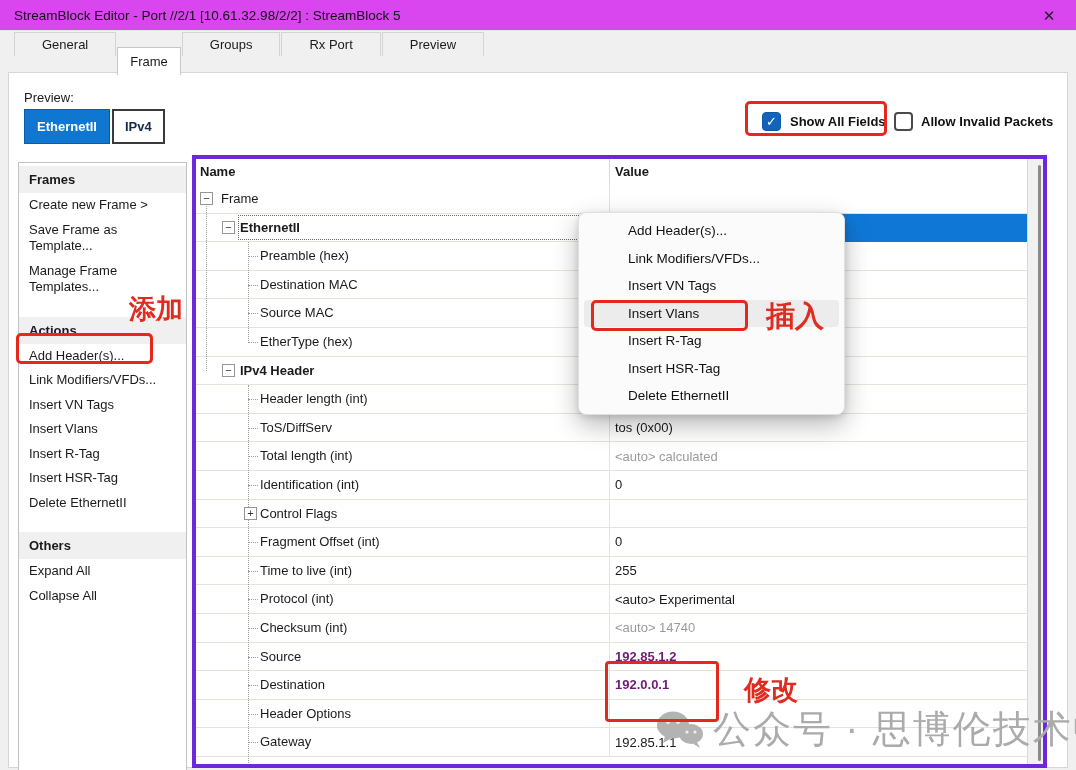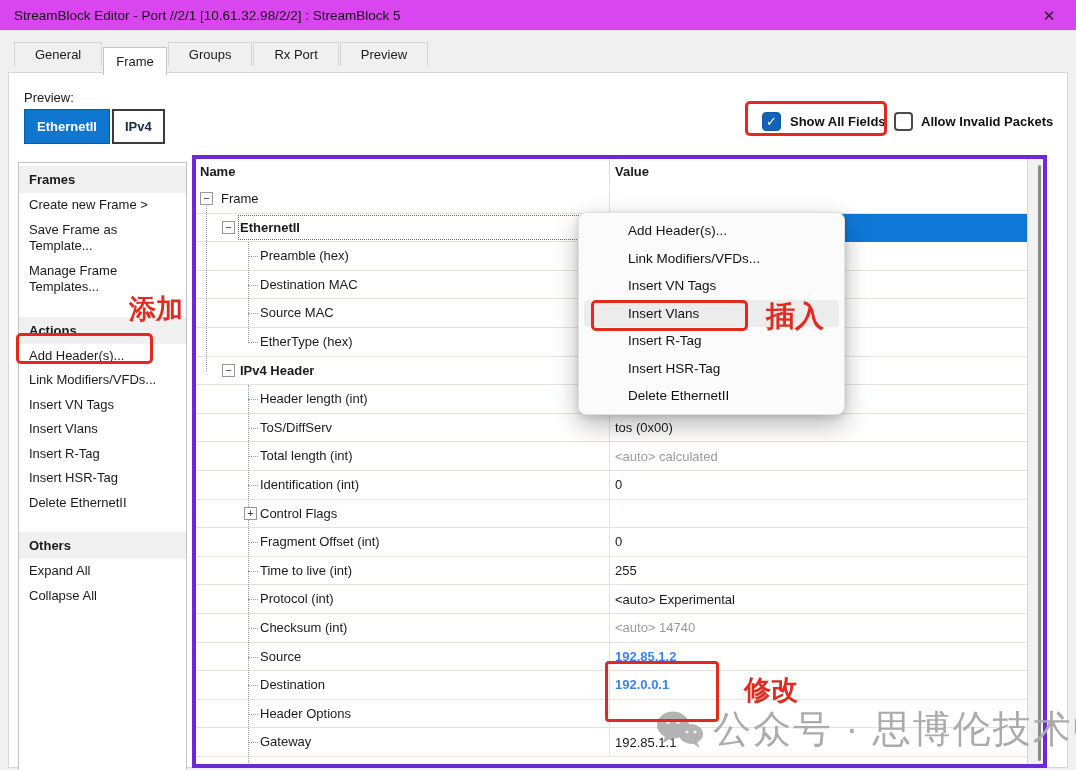--- a/index.html
+++ b/index.html
@@ -12,21 +12,21 @@
   
   .titlebar { position:absolute; left:0; top:0; width:1076px; height:31px;
     background:#d946ef; border-bottom:1px solid #e2e6eb; z-index:4; }
   .title { position:absolute; left:14px; top:0; line-height:31px; font-size:13.5px; color:#121212; white-space:nowrap; }
   .close { position:absolute; right:10px; top:0; width:34px; height:31px; text-align:center;
     line-height:31px; font-size:15px; color:#222; cursor:default; }
 
   
   .tabstrip { position:absolute; left:14px; top:45px; height:29px; display:flex; align-items:flex-end; z-index:5; }
   .tab { font-size:13px; background:#f0f0f0; border:1px solid #d4d4d4; border-bottom:none;
-    padding:4px 20px 4px; margin-right:1px; margin-bottom:8px; }
+    padding:4px 27px 4px; margin-right:1px; margin-bottom:18px; }
   .tab.active { background:#fff; border-color:#c6c6c6; padding:6px 12px 6px; margin-bottom:-1px; z-index:6; }
 
   
   .page { position:absolute; left:8px; top:72px; width:1060px; height:696px;
     background:#fff; border:1px solid #d6d6d6; z-index:1; }
 
   
   .preview-label { position:absolute; left:24px; top:90px; font-size:13px; z-index:2; }
   .proto { position:absolute; left:24px; top:109px; display:flex; gap:2px; z-index:2; }
   .proto-btn { font-size:13px; font-weight:bold; padding:8px 11px; background:#fff;
@@ -53,21 +53,21 @@
   .thead { display:flex; height:26px; font-weight:bold; font-size:13px; }
   .th-name { width:413px; padding:5px 0 0 4px; }
   .th-val { width:418px; padding:5px 0 0 5px; border-left:1px solid #ddd8d0; }
   .rows { position:absolute; left:0; top:26px; width:831px; }
   .row { display:flex; height:28.6px; }
   .cell-name { width:413px; position:relative; border-bottom:1px solid #e7e3da; }
   .cell-val { width:418px; border-left:1px solid #e7e3da; border-bottom:1px solid #e7e3da;
     font-size:13px; padding-left:5px; display:flex; align-items:center; color:#1a1a1a; }
   .cell-val.sel { background:#0f78d7; border-bottom-color:#0f78d7; }
   .cell-val.gray span { color:#9a9a9a; }
-  .cell-val.emph span { font-weight:600; color:#3b82f6; }
+  .cell-val.emph span { font-weight:600; color:#701a75; }
   .exp { position:absolute; top:7px; width:13px; height:13px; background:#fff;
     border:1px solid #969696; font-size:11px; line-height:10px; text-align:center; color:#333; z-index:2; }
   .exp.lvl0 { left:4px; } .exp.lvl1 { left:26px; } .exp.lvl2 { left:48px; }
   .lbl { position:absolute; top:6px; font-size:13px; white-space:nowrap; }
   .lbl.lvl0 { left:25px; } .lbl.lvl1 { left:44px; } .lbl.lvl2 { left:64px; }
   .lbl.b { font-weight:bold; }
   .leader { position:absolute; left:52px; top:14px; width:10px; border-top:1px dotted #9a9a9a; }
   .vline { position:absolute; border-left:1px dotted #9a9a9a; width:0; z-index:1; }
   .focus-rect { position:absolute; left:42px; top:1px; right:2px; bottom:1px; border:1px dotted #666; }
   .scrolltrack { position:absolute; left:831px; top:0; width:22px; height:611px;

